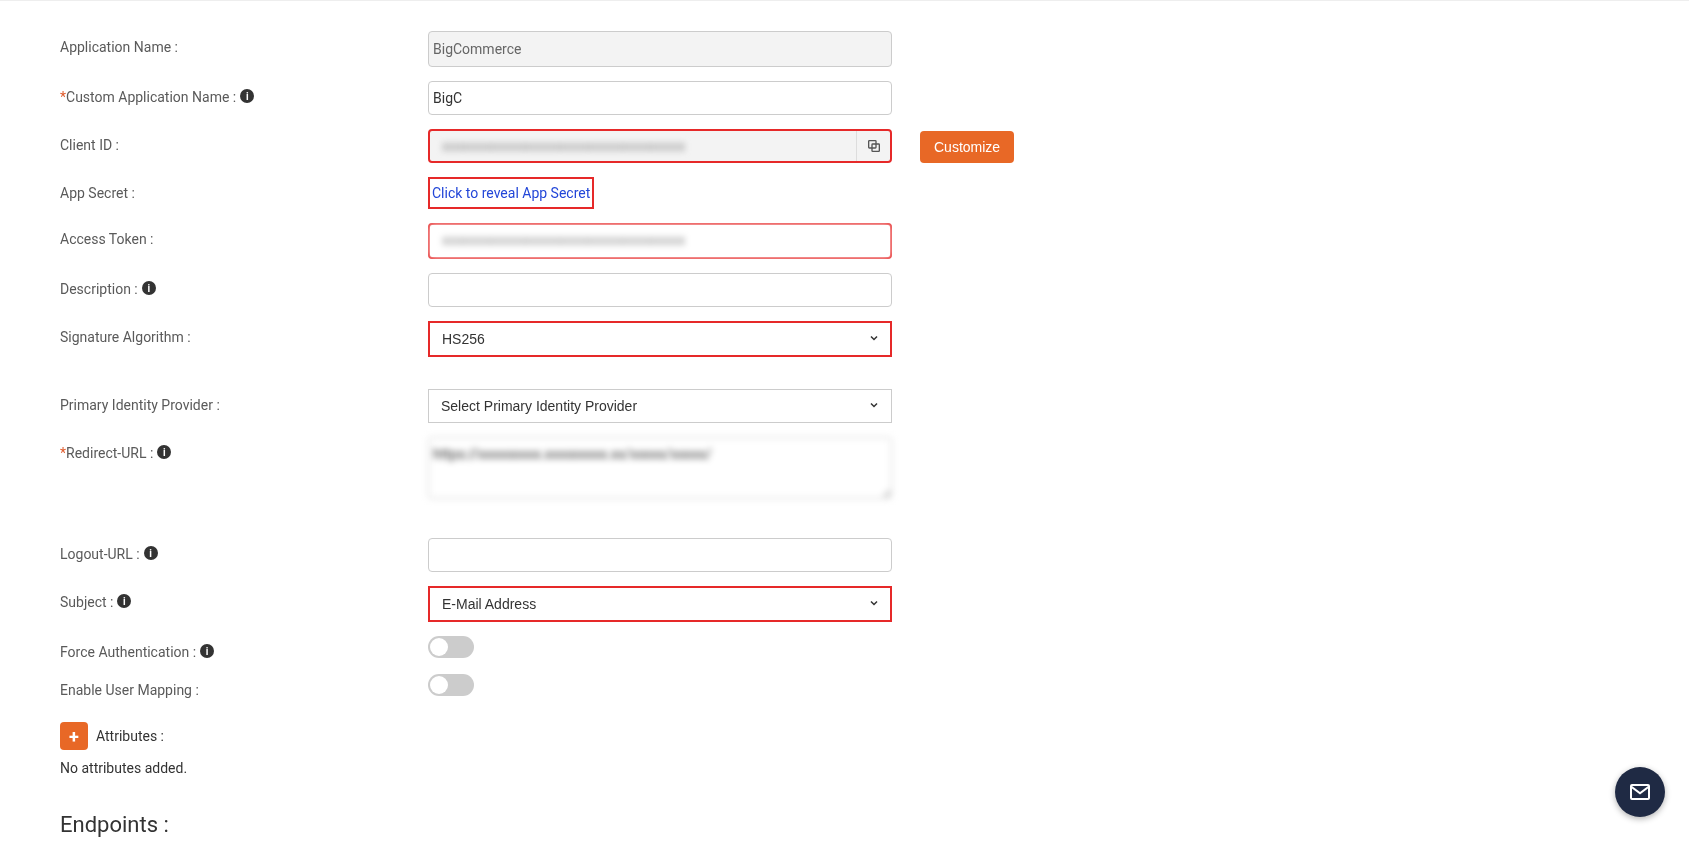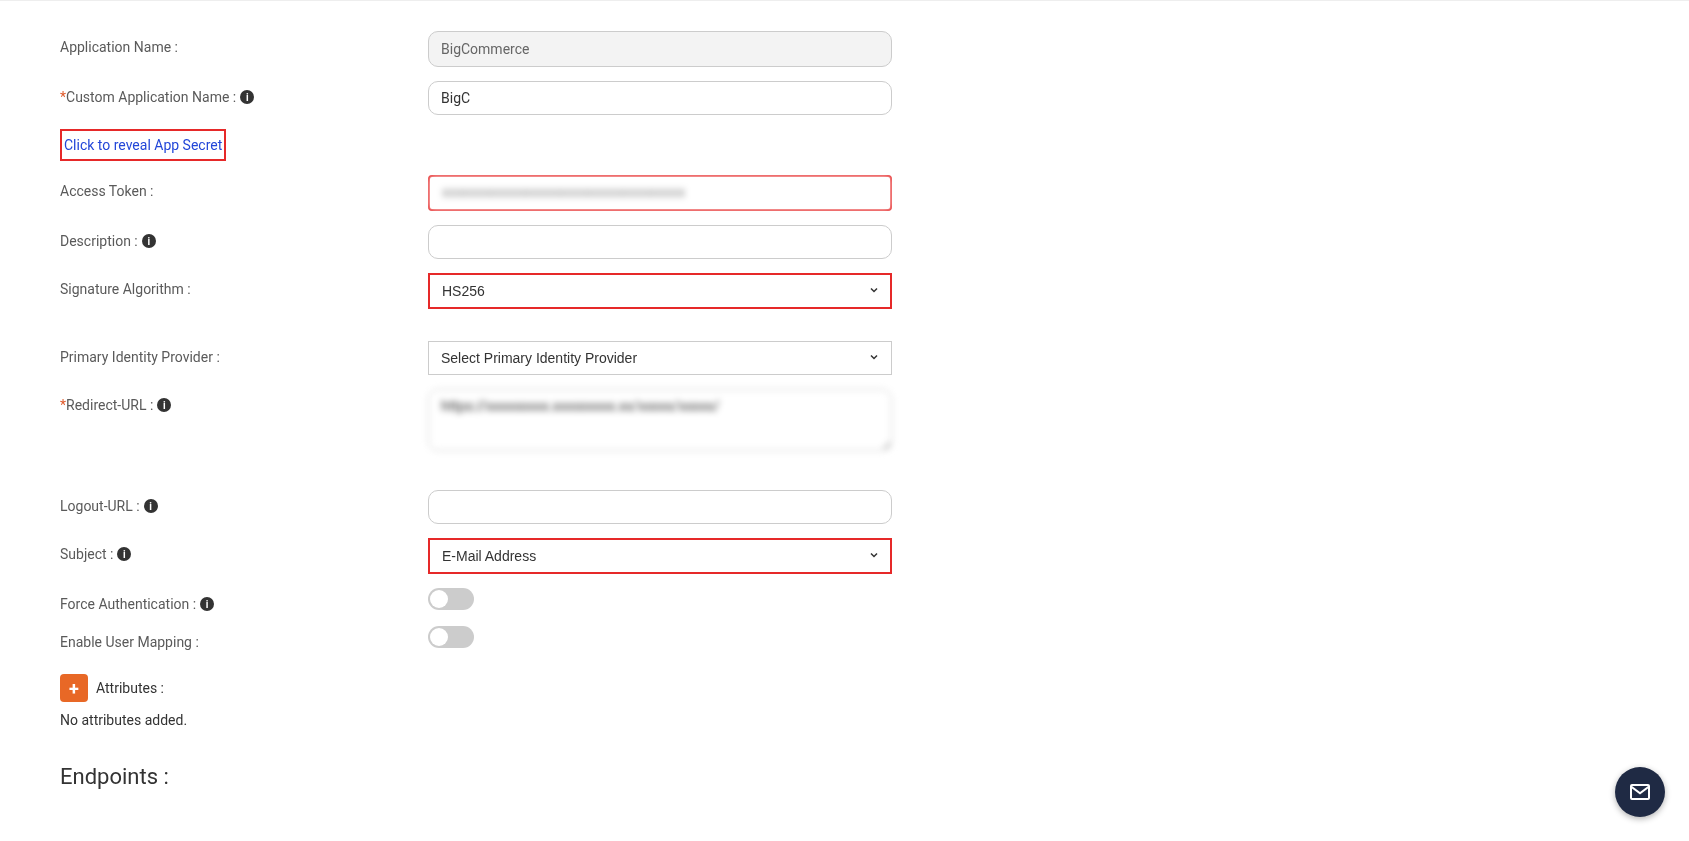--- a/index.html
+++ b/index.html
@@ -20,21 +20,21 @@
   .form-row {
     display: flex;
     align-items: flex-start;
     margin-bottom: 14px;
   }
   .label-col {
     width: 368px;
     flex: 0 0 368px;
     padding-top: 8px;
     display: flex;
-    align-items: center;
+    align-items: flex-start;
     color: #5a5a5a;
   }
   .req { color: #e05a2b; }
   .info-icon {
     display: inline-flex;
     width: 14px;
     height: 14px;
     border-radius: 50%;
     background: #333;
     color: #fff;
@@ -49,22 +49,22 @@
     width: 464px;
     flex: 0 0 464px;
   }
   .side-col {
     padding-left: 28px;
     padding-top: 2px;
   }
   input.text, textarea.text, .select-box, .readonly-box {
     width: 100%;
     border: 1px solid #ccc;
-    border-radius: 10px;
-    padding: 8px 12px;
+    border-radius: 4px;
+    padding: 8px 4px;
     font-size: 14px;
     color: #333;
     background: #fff;
     font-family: inherit;
   }
   .readonly-box {
     background: #f3f3f3;
     color: #666;
     display: flex;
     align-items: center;
@@ -249,22 +249,44 @@
     <div class="label-col">
       <span class="req">*</span>
       <span>Custom Application Name :</span>
       <span class="info-icon">i</span>
     </div>
     <div class="field-col">
       <input class="text" type="text" value="BigC" style="">
     </div>
   </div>
 
-
-  <div class="form-row">
+  <div class="form-row">
+    <div class="label-col">
+      <span>Client ID :</span>
+    </div>
+    <div class="field-col">
+      <div class="client-id-wrap">
+        <div class="readonly-inner">xxxxxxxxxxxxxxxxxxxxxxxxxxxxxxxxxxx</div>
+        <div class="copy-btn">
+          <svg viewBox="0 0 24 24" fill="none" stroke="currentColor" stroke-width="2">
+            <rect x="9" y="9" width="11" height="11" rx="1"></rect>
+            <rect x="4" y="4" width="11" height="11" rx="1"></rect>
+          </svg>
+        </div>
+      </div>
+    </div>
+    <div class="side-col">
+      <button class="btn-customize">Customize</button>
+    </div>
+  </div>
+
+  <div class="form-row">
+    <div class="label-col">
+      <span>App Secret :</span>
+    </div>
     <div class="field-col">
       <span class="reveal-link">Click to reveal App Secret</span>
     </div>
   </div>
 
   <div class="form-row">
     <div class="label-col">
       <span>Access Token :</span>
     </div>
     <div class="field-col">

